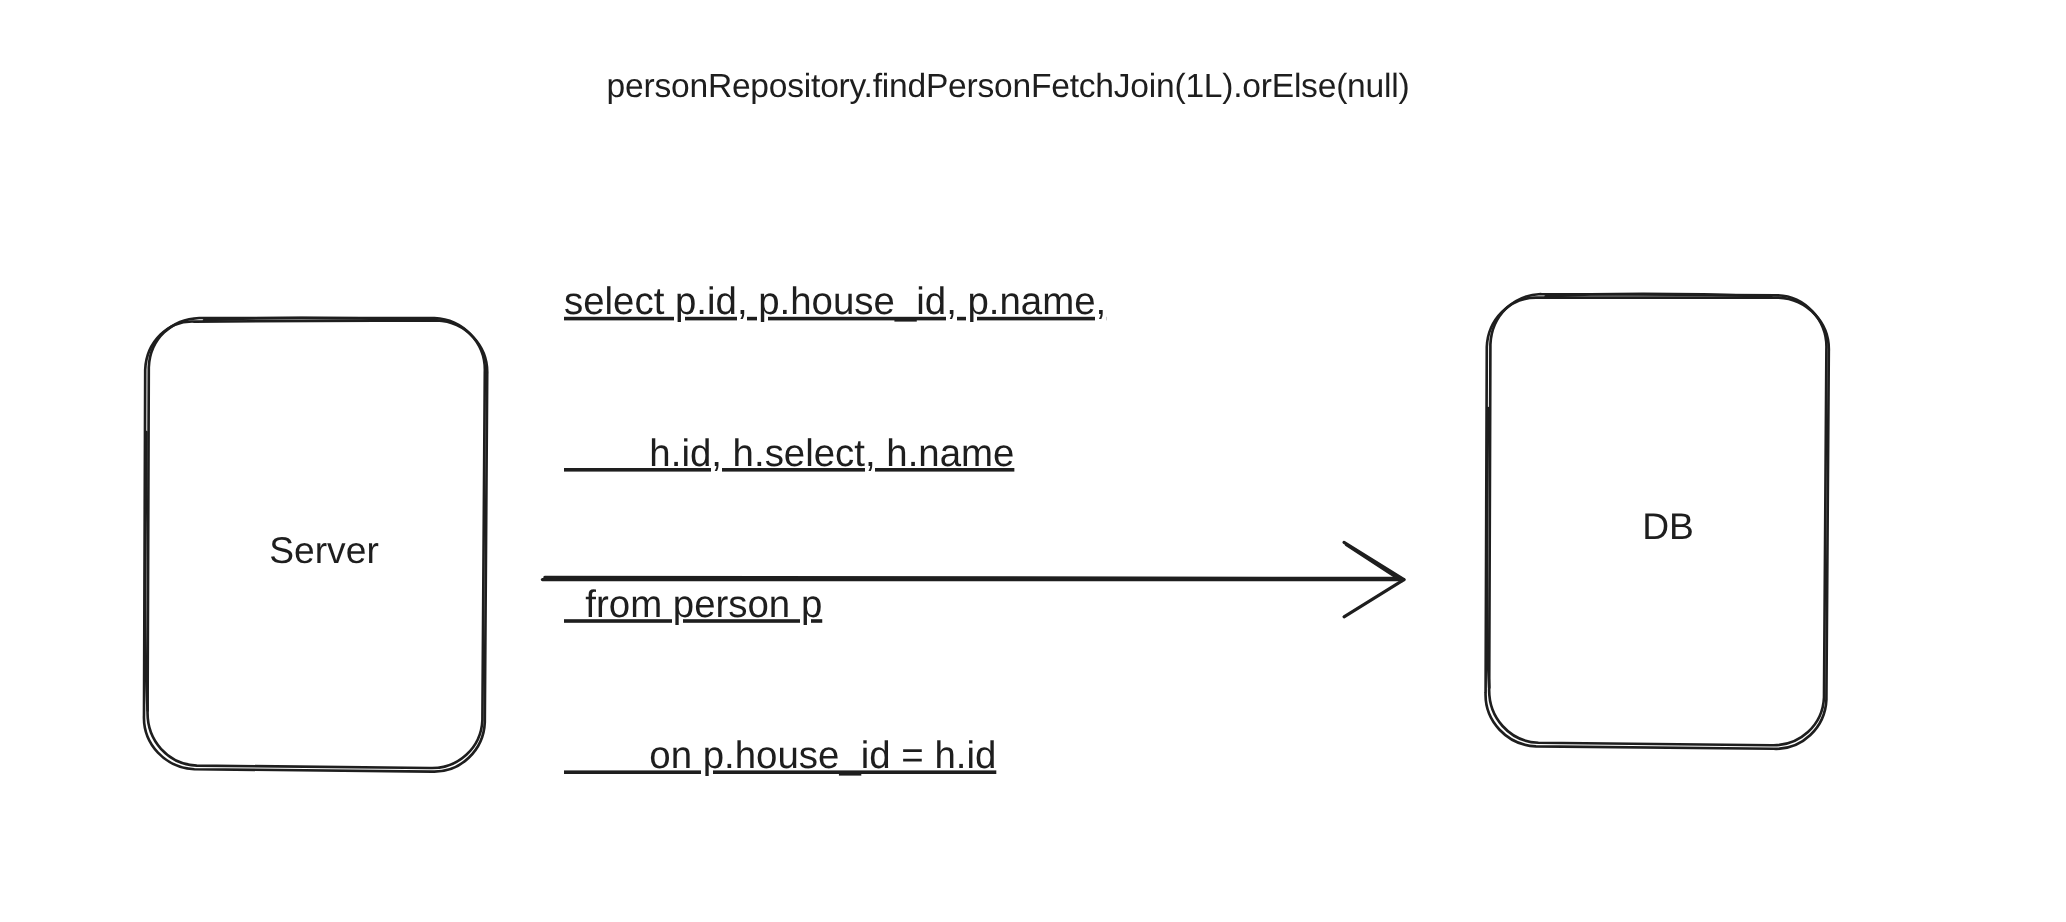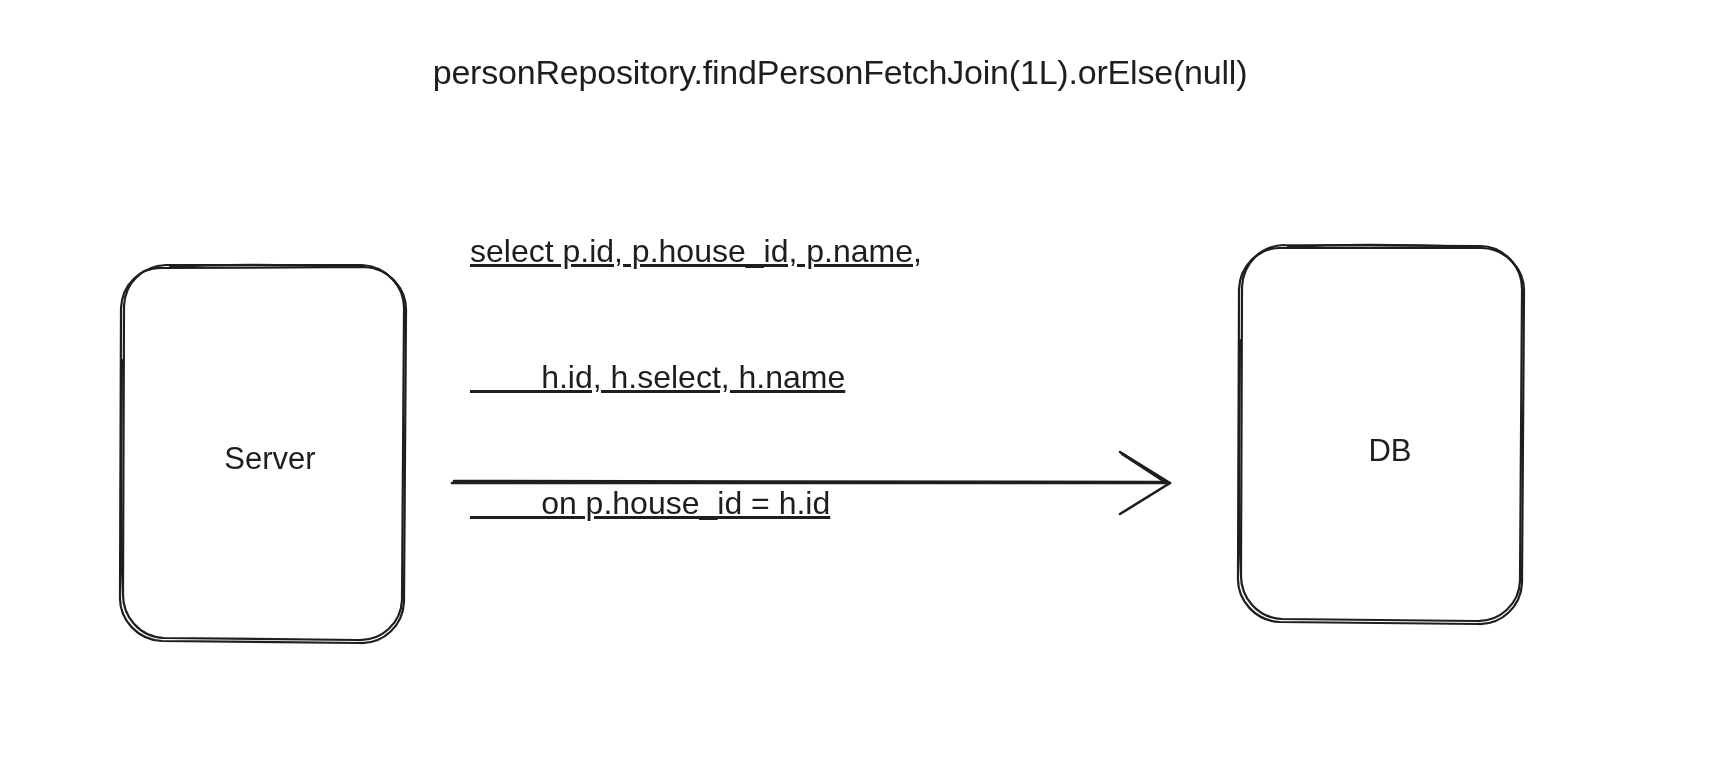--- a/index.html
+++ b/index.html
@@ -18,21 +18,21 @@
     height: 768px;
     background: #ffffff;
     overflow: hidden;
   }
   .title {
     position: absolute;
     left: 0;
     top: 53px;
     width: 1680px;
     text-align: center;
-    font-size: 34px;
+    font-size: 28px;
     line-height: 38px;
     letter-spacing: -0.2px;
     color: #1e1e1e;
     white-space: pre;
   }
   .sql-block {
     position: absolute;
     left: 470px;
     top: 146px;
     width: 600px;
@@ -58,40 +58,41 @@
     width: 100%;
     text-align: center;
     font-size: 31px;
     line-height: 38px;
     color: #1e1e1e;
     white-space: pre;
   }
   #server-box { left: 100px; top: 240px; width: 340px; height: 420px; }
   #server-box .box-label { top: 200px; }
   #db-box { left: 1220px; top: 222px; width: 340px; height: 420px; }
-  #db-box .box-label { top: 210px; }
+  #db-box .box-label { top: 198px; }
   #arrow-layer {
     position: absolute;
     left: 430px;
     top: 430px;
     width: 770px;
     height: 120px;
   }
   #arrow-layer svg { display: block; overflow: visible; }
 </style>
 </head>
 <body>
 
 <div id="canvas">
 
   <div class="title">personRepository.findPersonFetchJoin(1L).orElse(null)</div>
 
   <div class="sql-block">
     <span class="sql-line">select p.id, p.house_id, p.name,</span>
     <span class="sql-line">        h.id, h.select, h.name</span>
+    <span class="sql-line">  from person p</span>
     <span class="sql-line">        on p.house_id = h.id</span>
     
   </div>
 
   <div class="box-wrap" id="server-box">
     <svg width="340" height="420" viewBox="0 0 340 420" aria-hidden="true">
       <g fill="none" stroke="#1e1e1e" stroke-width="2.2" stroke-linecap="round" stroke-linejoin="round">
         <path d="M62 28 C 40 27 22 45 21 68 L 20 356 C 19 380 38 400 62 401
                  L 260 403 C 284 404 303 385 304 362 L 306 72
                  C 307 48 288 28 264 27 Z"></path>

